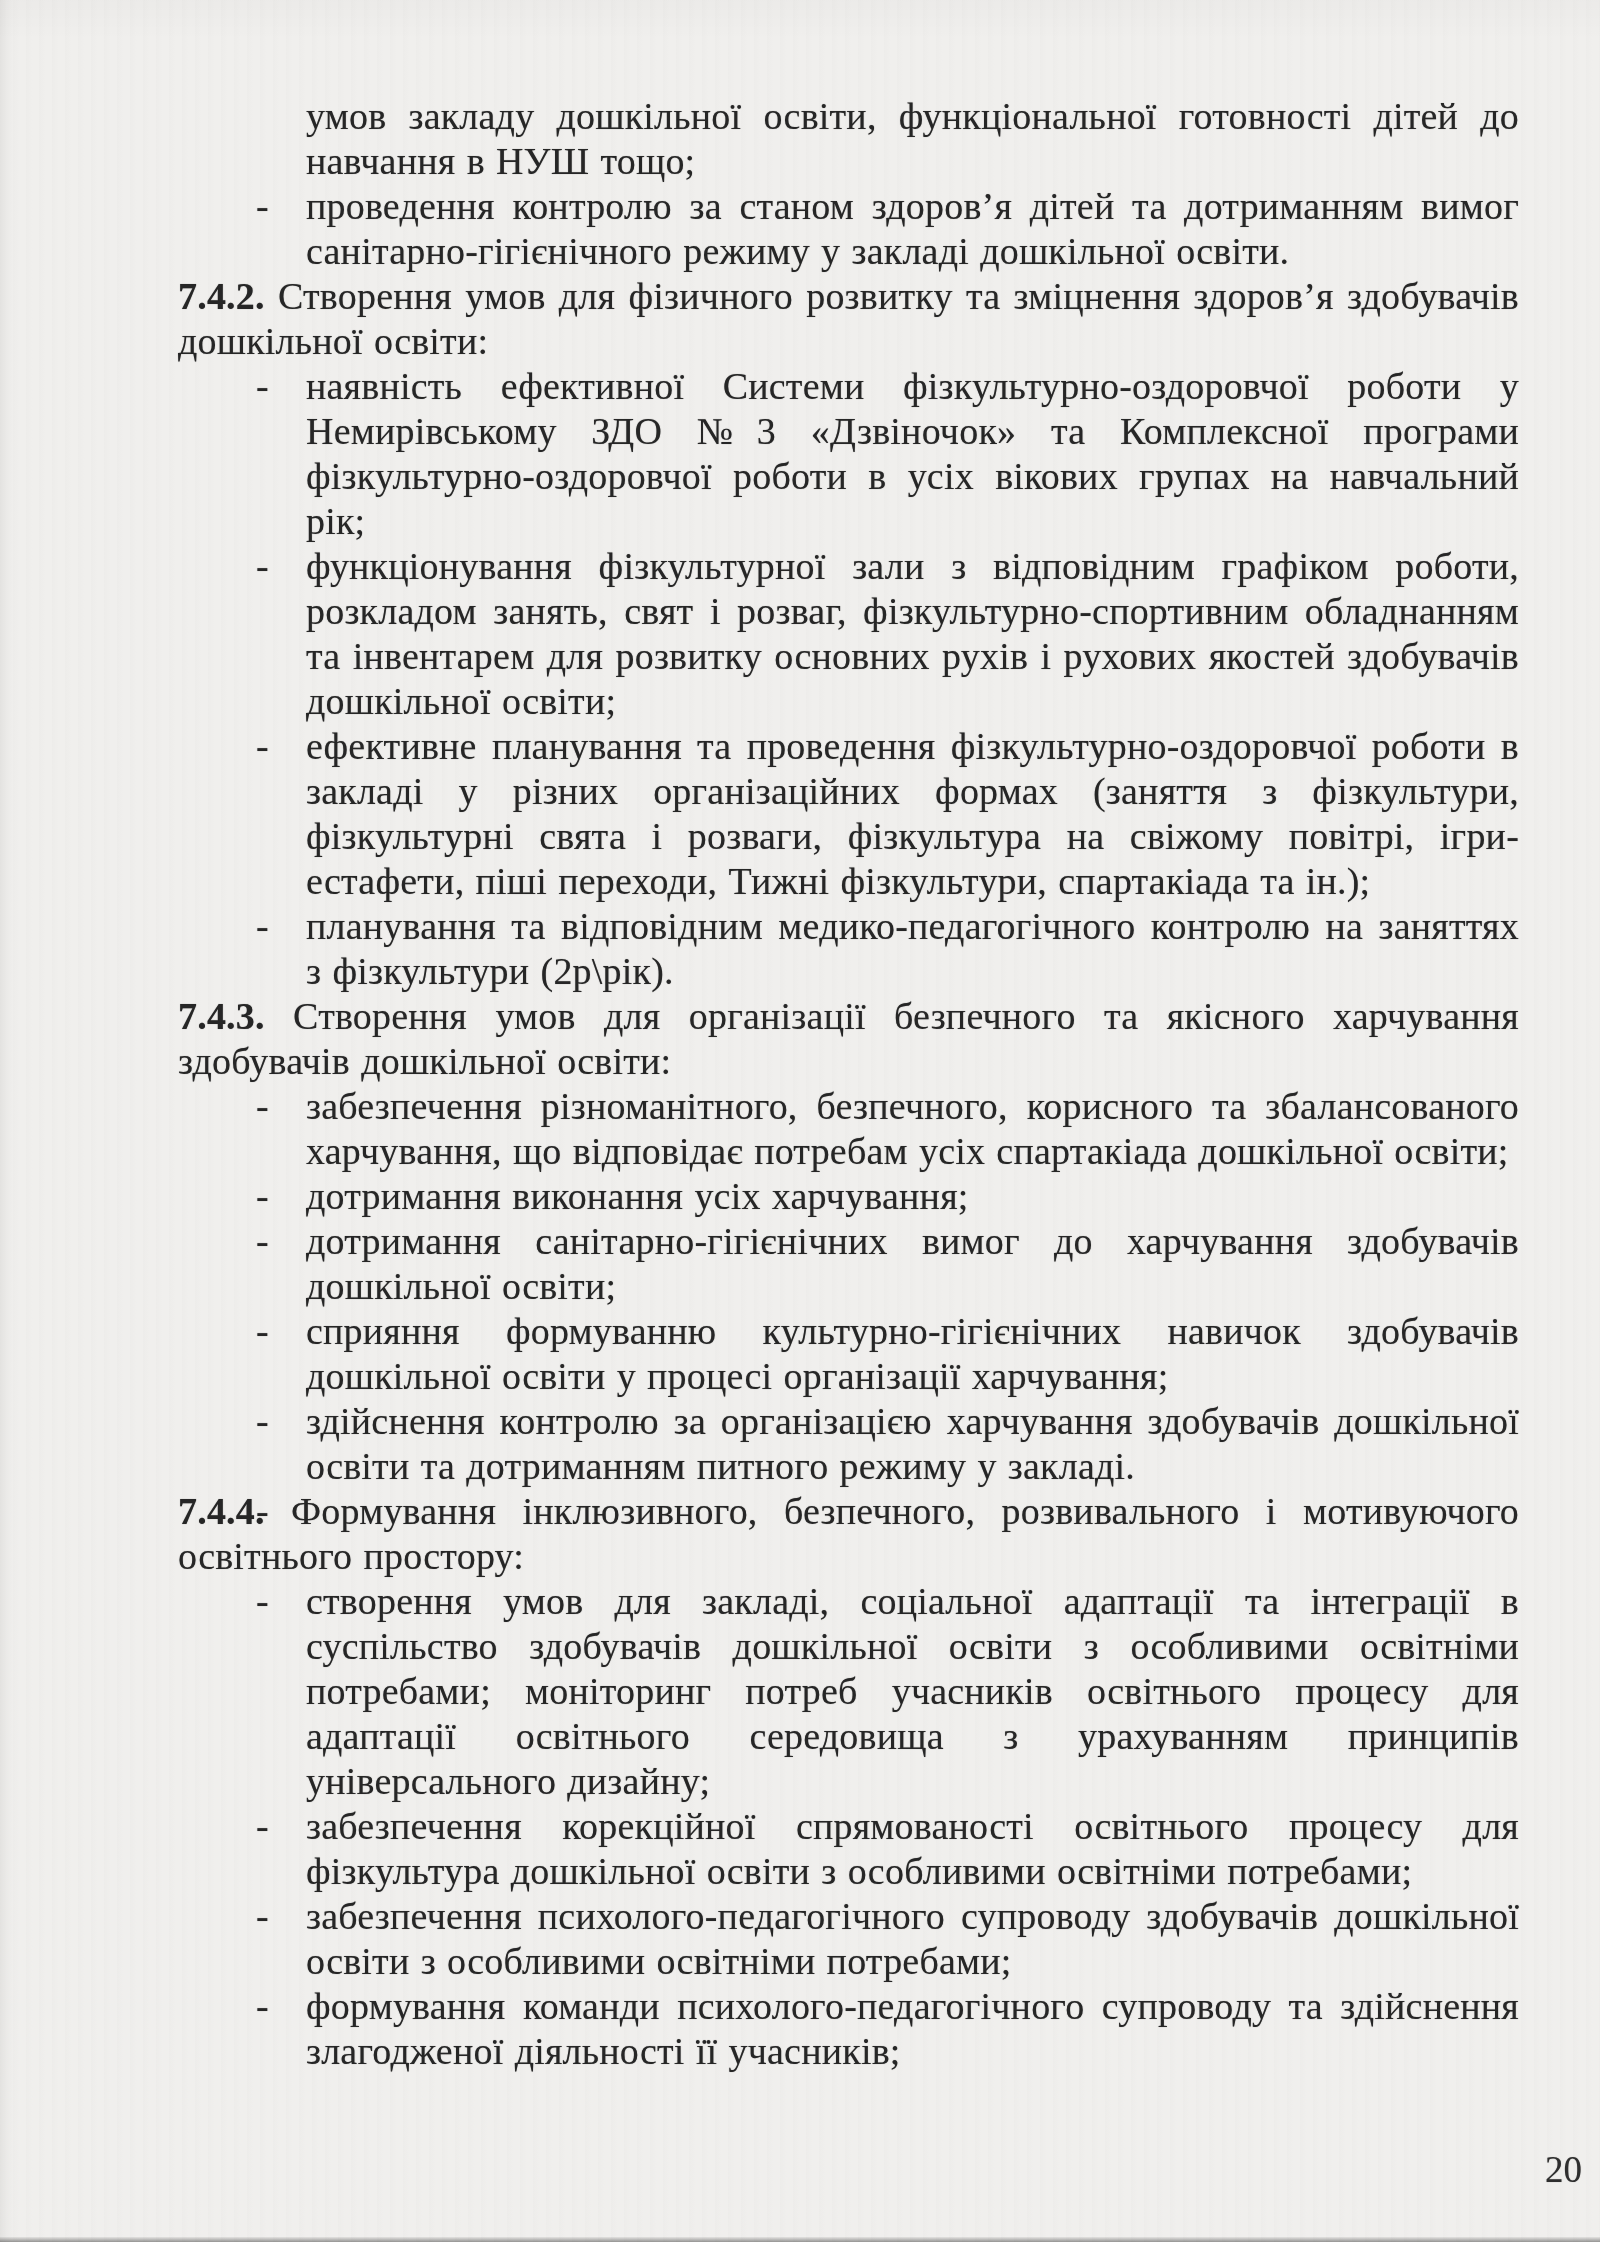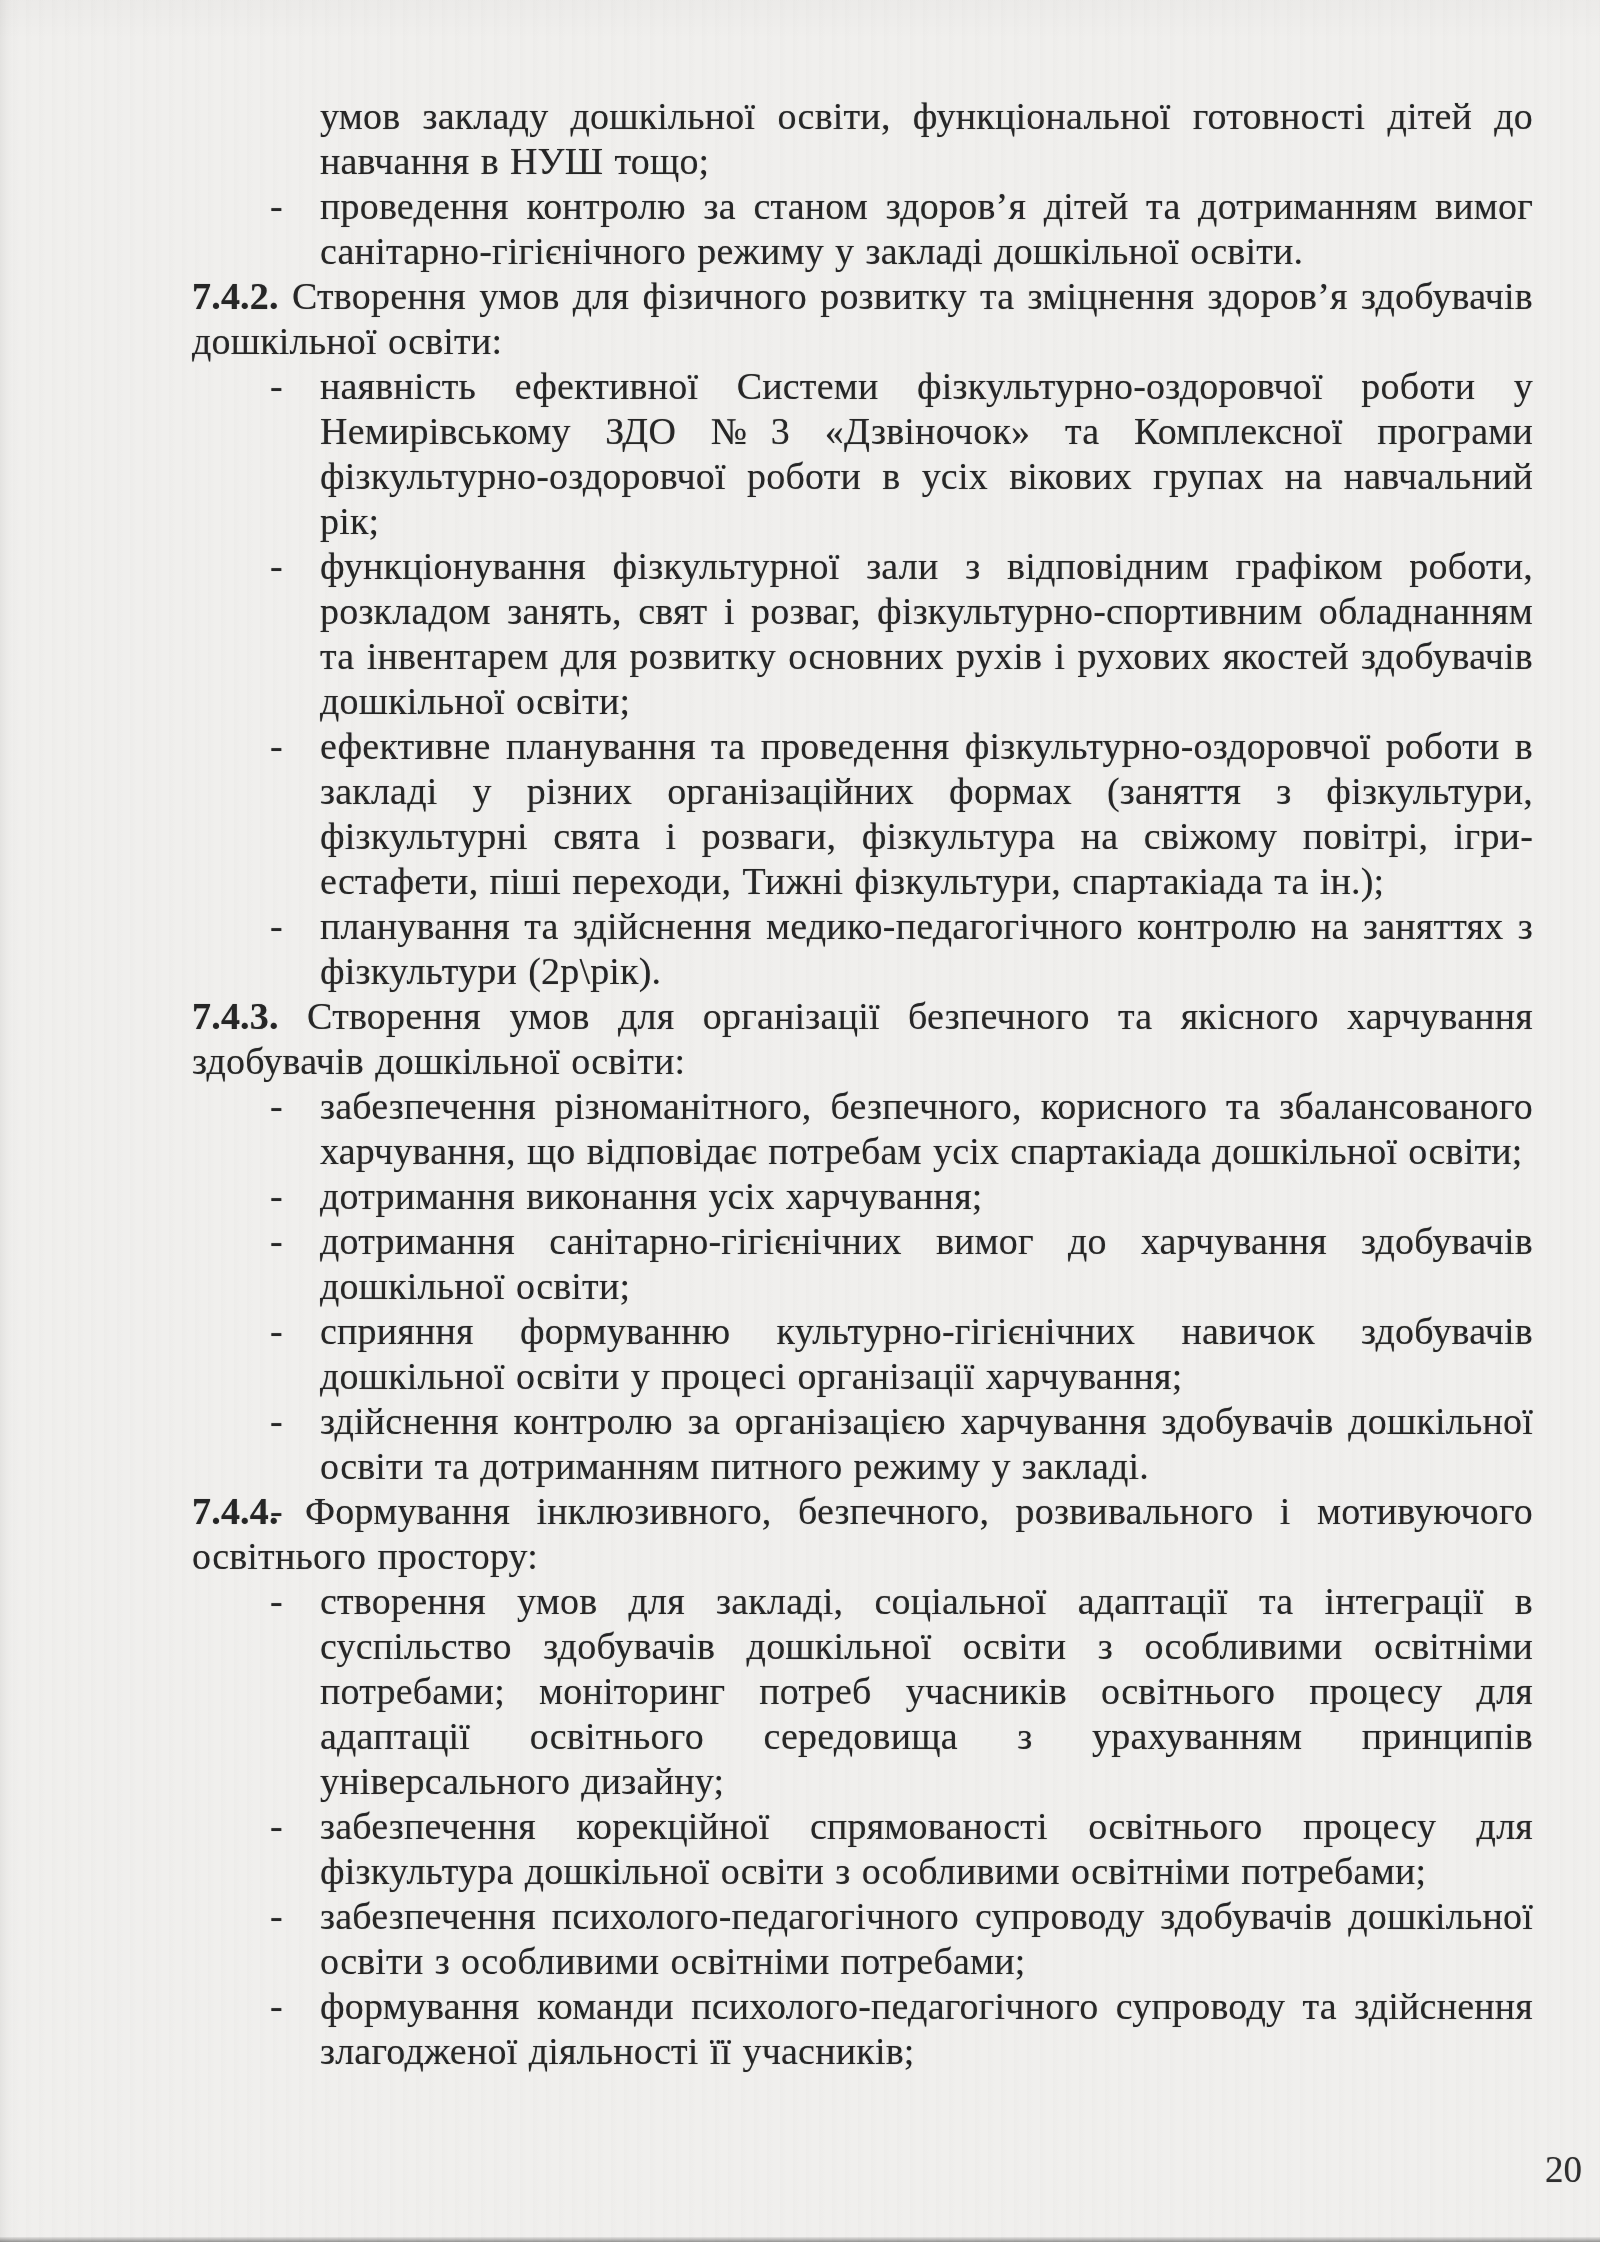--- a/index.html
+++ b/index.html
@@ -22,21 +22,21 @@
       #f0efed;
   }
   .bottom-edge {
     position: absolute;
     left: 0; right: 0; bottom: 0;
     height: 5px;
     background: linear-gradient(180deg, rgba(0,0,0,0.05), rgba(0,0,0,0.38));
   }
   .text-area {
     position: absolute;
-    left: 192px;
+    left: 178px;
     top: 94px;
     width: 1341px;
     font-size: 38px;
     line-height: 45px;
     text-align: justify;
     letter-spacing: 0.2px;
     word-spacing: 1.5px;
     color: #262626;
     text-shadow: 0 0 1px rgba(40,40,40,0.45);
   }
@@ -64,21 +64,21 @@
 
 <div class="scan-page"></div>
 
 <div class="text-area">
     <div class="block continuation">умов закладу дошкільної освіти, функціональної готовності дітей до навчання в НУШ тощо;</div>
     <div class="block bullet"><span class="dash">-</span><span>проведення контролю за станом здоров’я дітей та дотриманням вимог санітарно-гігієнічного режиму у закладі дошкільної освіти.</span></div>
     <div class="block paragraph"><span class="num">7.4.2.</span> Створення умов для фізичного розвитку та зміцнення здоров’я здобувачів дошкільної освіти:</div>
     <div class="block bullet"><span class="dash">-</span><span>наявність ефективної Системи фізкультурно-оздоровчої роботи у Немирівському ЗДО №3 «Дзвіночок» та Комплексної програми фізкультурно-оздоровчої роботи в усіх вікових групах на навчальний рік;</span></div>
     <div class="block bullet"><span class="dash">-</span><span>функціонування фізкультурної зали з відповідним графіком роботи, розкладом занять, свят і розваг, фізкультурно-спортивним обладнанням та інвентарем для розвитку основних рухів і рухових якостей здобувачів дошкільної освіти;</span></div>
     <div class="block bullet"><span class="dash">-</span><span>ефективне планування та проведення фізкультурно-оздоровчої роботи в закладі у різних організаційних формах (заняття з фізкультури, фізкультурні свята і розваги, фізкультура на свіжому повітрі, ігри-естафети, піші переходи, Тижні фізкультури, спартакіада та ін.);</span></div>
-    <div class="block bullet"><span class="dash">-</span><span>планування та здійснення медико-педагогічного контролю на заняттях з фізкультури (2р\рік).</span></div>
+    <div class="block bullet"><span class="dash">-</span><span>планування та відповідним медико-педагогічного контролю на заняттях з фізкультури (2р\рік).</span></div>
     <div class="block paragraph"><span class="num">7.4.3.</span> Створення умов для організації безпечного та якісного харчування здобувачів дошкільної освіти:</div>
     <div class="block bullet"><span class="dash">-</span><span>забезпечення різноманітного, безпечного, корисного та збалансованого харчування, що відповідає потребам усіх спартакіада дошкільної освіти;</span></div>
     <div class="block bullet"><span class="dash">-</span><span>дотримання виконання усіх харчування;</span></div>
     <div class="block bullet"><span class="dash">-</span><span>дотримання санітарно-гігієнічних вимог до харчування здобувачів дошкільної освіти;</span></div>
     <div class="block bullet"><span class="dash">-</span><span>сприяння формуванню культурно-гігієнічних навичок здобувачів дошкільної освіти у процесі організації харчування;</span></div>
     <div class="block bullet"><span class="dash">-</span><span>здійснення контролю за організацією харчування здобувачів дошкільної освіти та дотриманням питного режиму у закладі.</span></div>
     <div class="block bullet"><span class="dash">-</span></div>
     <div class="block paragraph"><span class="num">7.4.4.</span> Формування інклюзивного, безпечного, розвивального і мотивуючого освітнього простору:</div>
     <div class="block bullet"><span class="dash">-</span><span>створення умов для закладі, соціальної адаптації та інтеграції в суспільство здобувачів дошкільної освіти з особливими освітніми потребами; моніторинг потреб учасників освітнього процесу для адаптації освітнього середовища з урахуванням принципів універсального дизайну;</span></div>
     <div class="block bullet"><span class="dash">-</span><span>забезпечення корекційної спрямованості освітнього процесу для фізкультура дошкільної освіти з особливими освітніми потребами;</span></div>

